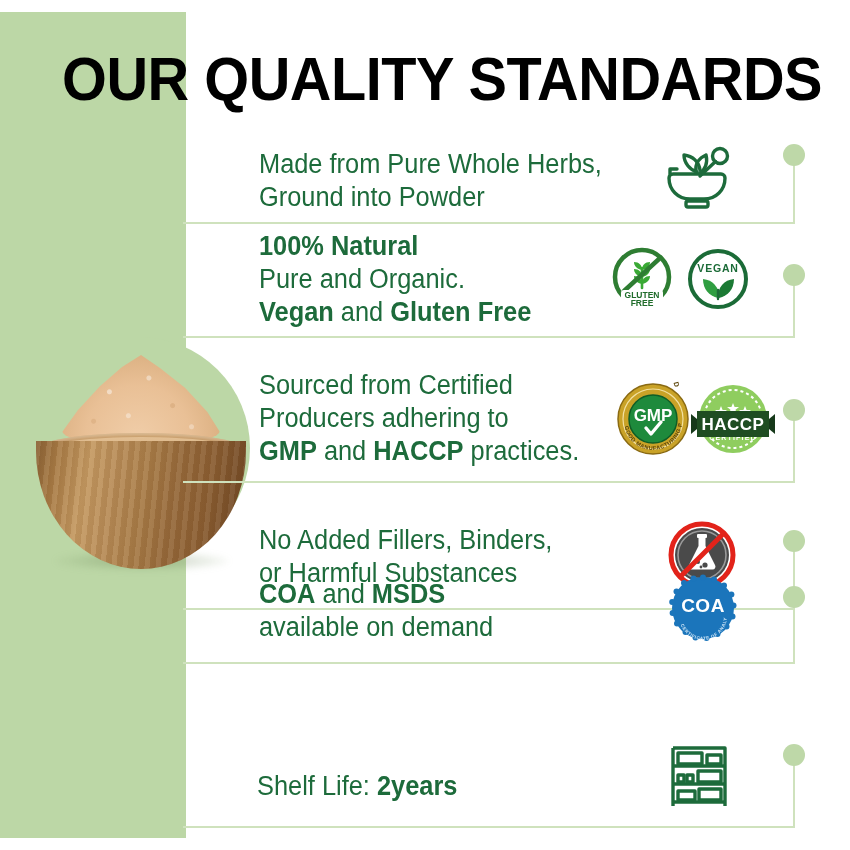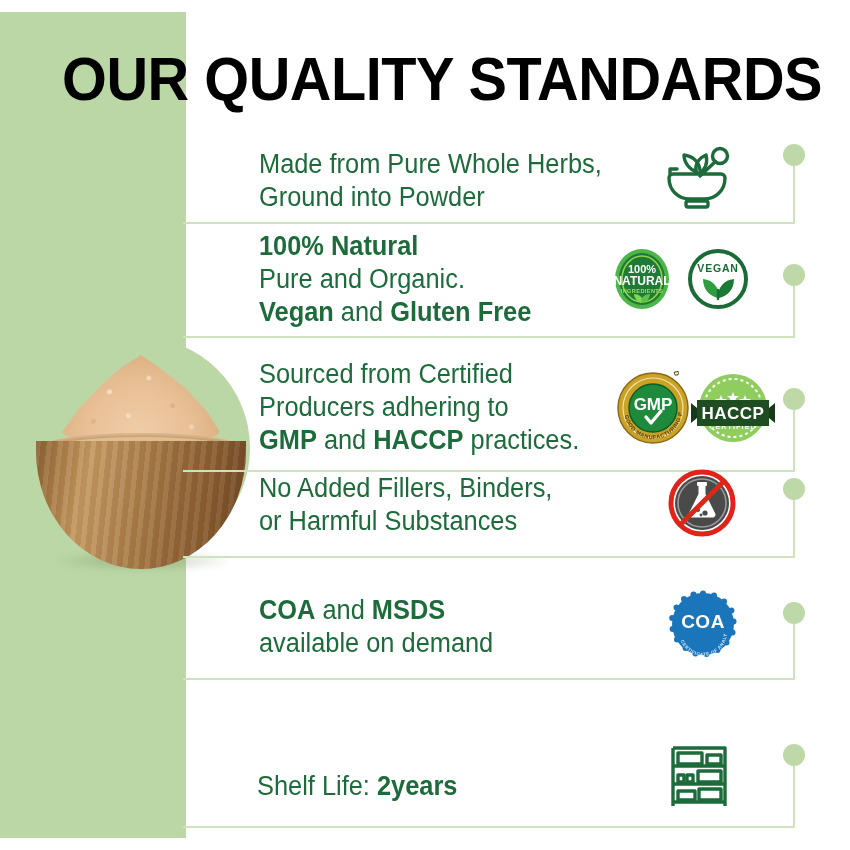--- a/index.html
+++ b/index.html
@@ -217,51 +217,57 @@
     <div class="row-text" style="top:10px;">
       <div><b>100% Natural</b></div>
       <div>Pure and Organic.</div>
       <div>
         <b>Vegan</b><span> and </span><b>Gluten Free</b>
       </div>
     </div>
 
     <div class="row-icons" style="right:44px; top:26px; gap:10px;">
 
-
       <span class="badge">
         <svg width="66" height="66" viewBox="0 0 66 66">
-          <ellipse cx="33" cy="33" rx="27" ry="30" fill="#4cb648"></ellipse>
-          <ellipse cx="33" cy="33" rx="23" ry="26" fill="#1e7a34"></ellipse>
-          <ellipse cx="33" cy="33" rx="20" ry="23" fill="none" stroke="#8fd44a" stroke-width="1.6"></ellipse>
-          <text class="mini" x="33" y="27" font-size="11" font-weight="700" fill="#ffffff" text-anchor="middle">100%</text>
-          <text class="mini" x="33" y="39" font-size="12" font-weight="700" fill="#ffffff" text-anchor="middle">NATURAL</text>
-          <text class="mini" x="33" y="47" font-size="5.6" font-weight="700" fill="#9fe06a" text-anchor="middle" letter-spacing="0.4">INGREDIENTS</text>
-          <path d="M33 57 c-5 -1 -8 -5 -8 -9 c5 0 9 3 9 8z" fill="#7ed957"></path>
-          <path d="M33 57 c5 -1 8 -5 8 -9 c-5 0 -9 3 -9 8z" fill="#5cc243"></path>
-        </svg>
-      </span>
+          <circle cx="33" cy="31" r="27" fill="none" stroke="#2e7d32" stroke-width="4.5"></circle>
+          <g stroke="#3aa935" stroke-width="2.6" fill="none" stroke-linecap="round">
+            <path d="M33 42 V22"></path>
+            <path d="M33 24 c-6 -1 -8 -5 -8 -8 c5 0 8 3 8 8z" fill="#3aa935" stroke="none"></path>
+            <path d="M33 24 c6 -1 8 -5 8 -8 c-5 0 -8 3 -8 8z" fill="#3aa935" stroke="none"></path>
+            <path d="M33 31 c-6 -1 -8 -5 -8 -8 c5 0 8 3 8 8z" fill="#3aa935" stroke="none"></path>
+            <path d="M33 31 c6 -1 8 -5 8 -8 c-5 0 -8 3 -8 8z" fill="#3aa935" stroke="none"></path>
+            <path d="M33 38 c-6 -1 -8 -5 -8 -8 c5 0 8 3 8 8z" fill="#3aa935" stroke="none"></path>
+            <path d="M33 38 c6 -1 8 -5 8 -8 c-5 0 -8 3 -8 8z" fill="#3aa935" stroke="none"></path>
+          </g>
+          <path d="M15 45 L50 13" stroke="#2e7d32" stroke-width="4.5" stroke-linecap="round"></path>
+          <rect x="12" y="44" width="42" height="17" rx="3" fill="#ffffff"></rect>
+          <text class="mini" x="33" y="52" font-size="8.5" font-weight="700" fill="#1f6b2a" text-anchor="middle">GLUTEN</text>
+          <text class="mini" x="33" y="60" font-size="8.5" font-weight="700" fill="#1f6b2a" text-anchor="middle">FREE</text>
+        </svg>
+      </span>
+
 
       <span class="badge">
         <svg width="66" height="66" viewBox="0 0 66 66">
           <circle cx="33" cy="33" r="28" fill="none" stroke="#1b6b37" stroke-width="4"></circle>
           <text class="mini" x="33" y="26" font-size="10.5" font-weight="700" fill="#1b6b37" text-anchor="middle" letter-spacing="0.8">VEGAN</text>
           <path d="M33 52 C24 50 18 43 18 33 c10 1 16 8 16 18z" fill="#2f9e41"></path>
           <path d="M34 52 C43 50 49 43 49 33 c-10 1 -16 8 -16 18z" fill="#1b7a34"></path>
           <path d="M33 53 v-9" stroke="#1b6b37" stroke-width="2.4" stroke-linecap="round"></path>
         </svg>
       </span>
     </div>
 
     <div class="row-line-h"></div>
     <div class="row-line-v" style="height:62px;"></div>
     <div class="row-dot" style="bottom:52px;"></div>
   </div>
 
-  <div class="row" style="top:342px; height:130px;">
+  <div class="row" style="top:353px; height:130px;">
     <div class="row-text" style="top:16px;">
       <div>Sourced from Certified</div>
       <div>Producers adhering to</div>
       <div>
         <b>GMP</b><span> and </span><b>HACCP</b><span> practices.</span>
       </div>
     </div>
 
     <div class="row-icons" style="right:20px; top:28px; gap:2px;">
 
@@ -303,21 +309,21 @@
           <text class="mini" x="42" y="49" font-size="17" font-weight="700" fill="#ffffff" text-anchor="middle" letter-spacing="0.5">HACCP</text>
         </svg>
       </span>
     </div>
 
     <div class="row-line-h"></div>
     <div class="row-line-v" style="height:72px;"></div>
     <div class="row-dot" style="bottom:62px;"></div>
   </div>
 
-  <div class="row" style="top:448px; height:110px;">
+  <div class="row" style="top:500px; height:110px;">
     <div class="row-text" style="top:24px;">
       <div>No Added Fillers, Binders,</div>
       <div>or Harmful Substances</div>
     </div>
 
     <div class="row-icons" style="right:56px; top:18px;">
       <span class="badge">
         <svg width="74" height="74" viewBox="0 0 74 74">
           <circle cx="37" cy="37" r="27" fill="#4a4a4a"></circle>
           <circle cx="37" cy="37" r="24" fill="none" stroke="#9a9a9a" stroke-width="1.6"></circle>
@@ -334,21 +340,21 @@
           <path d="M16 58 L58 16" stroke="#e2231a" stroke-width="5" stroke-linecap="round"></path>
         </svg>
       </span>
     </div>
 
     <div class="row-line-h"></div>
     <div class="row-line-v" style="height:68px;"></div>
     <div class="row-dot" style="bottom:58px;"></div>
   </div>
 
-  <div class="row" style="top:570px; height:110px;">
+  <div class="row" style="top:554px; height:110px;">
     <div class="row-text" style="top:24px;">
       <div>
         <b>COA</b><span> and </span><b>MSDS</b>
       </div>
       <div>available on demand</div>
     </div>
 
     <div class="row-icons" style="right:58px; top:20px;">
       <span class="badge">
         <svg width="68" height="68" viewBox="0 0 68 68">

